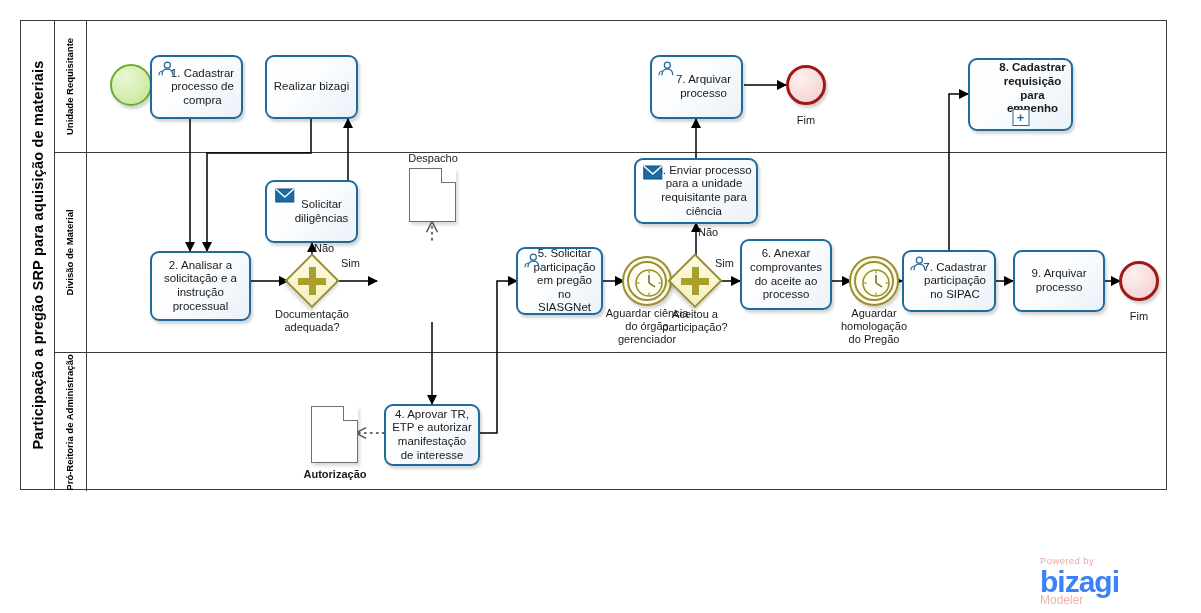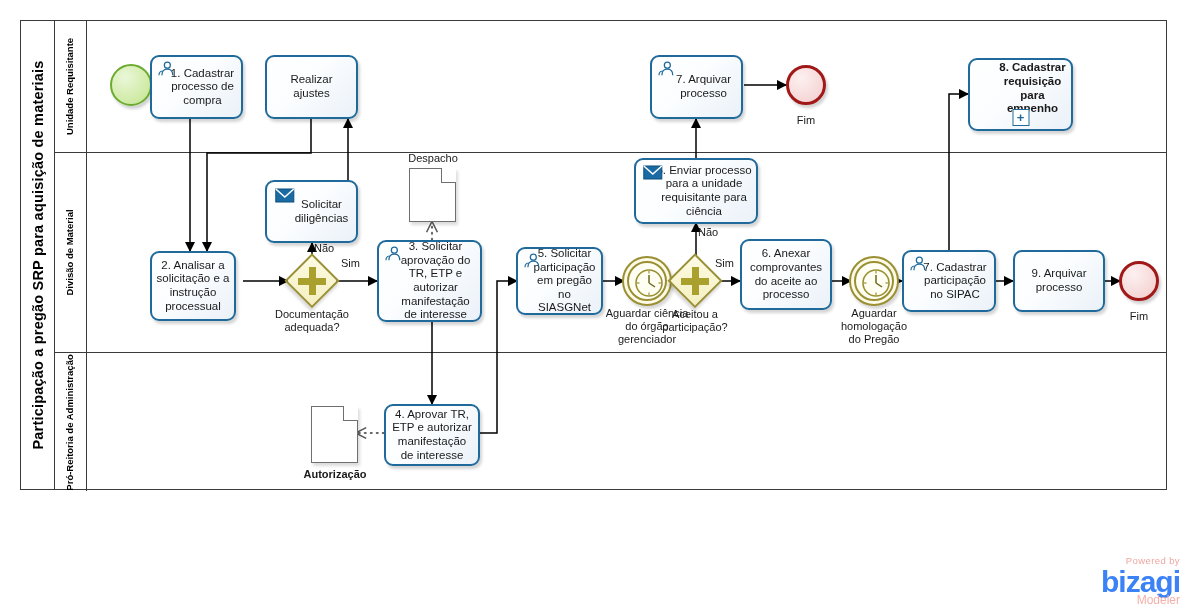--- a/index.html
+++ b/index.html
@@ -56,21 +56,21 @@
              border-left:1.4px solid #6f6f6f;border-bottom:1.4px solid #6f6f6f;}
   .doc-lbl{position:absolute;text-align:center;font-size:11px;color:#1a1a1a;}
 
   
   .conn{position:absolute;left:0;top:0;width:1201px;height:613px;pointer-events:none;}
 
   
   .flabel{position:absolute;font-size:11px;color:#1a1a1a;text-align:center;line-height:1.18;white-space:pre-line;}
 
   
-  .wm{position:absolute;text-align:right;line-height:1;}
+  .wm{position:absolute;line-height:1;}
   .wm .pb{font-size:9.5px;color:#f0a6a0;letter-spacing:.4px;display:block;margin-bottom:1px;}
   .wm .bz{font-size:30px;color:#3b82f6;font-weight:bold;letter-spacing:-1px;display:block;}
   .wm .md{font-size:12px;color:#f3b0a9;display:block;margin-top:-3px;}
 </style>
 </head>
 <body>
 
 <div id="stage">
 
   <div class="pool" style="left:20px;top:20px;width:1147px;height:470px;">
@@ -230,21 +230,21 @@
   <div class="task" style="left:150px;top:55px;width:93px;height:64px;">
     <svg class="tico" viewBox="0 0 20 18">
       <circle cx="11" cy="5" r="3.6" fill="none" stroke="#1f6a9b" stroke-width="1.5"></circle>
       <path d="M4.5,17 C4.5,11.5 8,9.8 11,9.8 C14,9.8 17.5,11.5 17.5,17" fill="none" stroke="#1f6a9b" stroke-width="1.5"></path>
       <path d="M1,17 C1,13.5 3,12.2 5,12" fill="none" stroke="#1f6a9b" stroke-width="1.4"></path>
     </svg>
     <span class="lbl" style="padding-left:12px;">1. Cadastrar processo de compra</span>
   </div>
 
   <div class="task" style="left:265px;top:55px;width:93px;height:64px;">
-    <span class="lbl">Realizar ajustes</span>
+    <span class="lbl">Realizar bizagi</span>
   </div>
 
   <div class="task" style="left:650px;top:55px;width:93px;height:64px;">
     <svg class="tico" viewBox="0 0 20 18">
       <circle cx="11" cy="5" r="3.6" fill="none" stroke="#1f6a9b" stroke-width="1.5"></circle>
       <path d="M4.5,17 C4.5,11.5 8,9.8 11,9.8 C14,9.8 17.5,11.5 17.5,17" fill="none" stroke="#1f6a9b" stroke-width="1.5"></path>
       <path d="M1,17 C1,13.5 3,12.2 5,12" fill="none" stroke="#1f6a9b" stroke-width="1.4"></path>
     </svg>
     <span class="lbl" style="padding-left:14px;">7. Arquivar processo</span>
   </div>
@@ -257,32 +257,24 @@
   </div>
 
   <div class="task" style="left:265px;top:180px;width:93px;height:63px;">
     <svg class="tico" viewBox="0 0 20 16" style="width:20px;height:16px;left:8px;top:6px;">
       <rect x="0.8" y="1" width="18" height="13" fill="#1a6ba3" stroke="#0d4f7d" stroke-width="1"></rect>
       <path d="M0.8,1 L9.8,9 L18.8,1" fill="none" stroke="#ffffff" stroke-width="1.5"></path>
     </svg>
     <span class="lbl" style="padding-left:20px;text-align:center;">Solicitar diligências</span>
   </div>
 
-  <div class="task" style="left:150px;top:251px;width:86px;height:70px;">
+  <div class="task" style="left:150px;top:251px;width:101px;height:70px;">
     <span class="lbl">2. Analisar a solicitação e a instrução processual</span>
   </div>
 
-  <div class="task" style="left:377px;top:240px;width:105px;height:82px;">
-    <svg class="tico" viewBox="0 0 20 18">
-      <circle cx="11" cy="5" r="3.6" fill="none" stroke="#1f6a9b" stroke-width="1.5"></circle>
-      <path d="M4.5,17 C4.5,11.5 8,9.8 11,9.8 C14,9.8 17.5,11.5 17.5,17" fill="none" stroke="#1f6a9b" stroke-width="1.5"></path>
-      <path d="M1,17 C1,13.5 3,12.2 5,12" fill="none" stroke="#1f6a9b" stroke-width="1.4"></path>
-    </svg>
-    <span class="lbl" style="padding-left:12px;">3. Solicitar aprovação do TR, ETP e autorizar manifestação de interesse</span>
-  </div>
 
   <div class="task" style="left:516px;top:247px;width:87px;height:68px;">
     <svg class="tico" viewBox="0 0 20 18">
       <circle cx="11" cy="5" r="3.6" fill="none" stroke="#1f6a9b" stroke-width="1.5"></circle>
       <path d="M4.5,17 C4.5,11.5 8,9.8 11,9.8 C14,9.8 17.5,11.5 17.5,17" fill="none" stroke="#1f6a9b" stroke-width="1.5"></path>
       <path d="M1,17 C1,13.5 3,12.2 5,12" fill="none" stroke="#1f6a9b" stroke-width="1.4"></path>
     </svg>
     <span class="lbl" style="padding-left:10px;">5. Solicitar participação em pregão no SIASGNet</span>
   </div>
 

